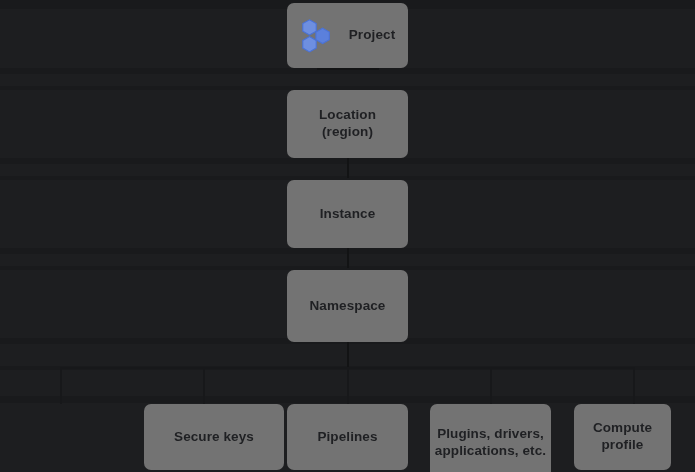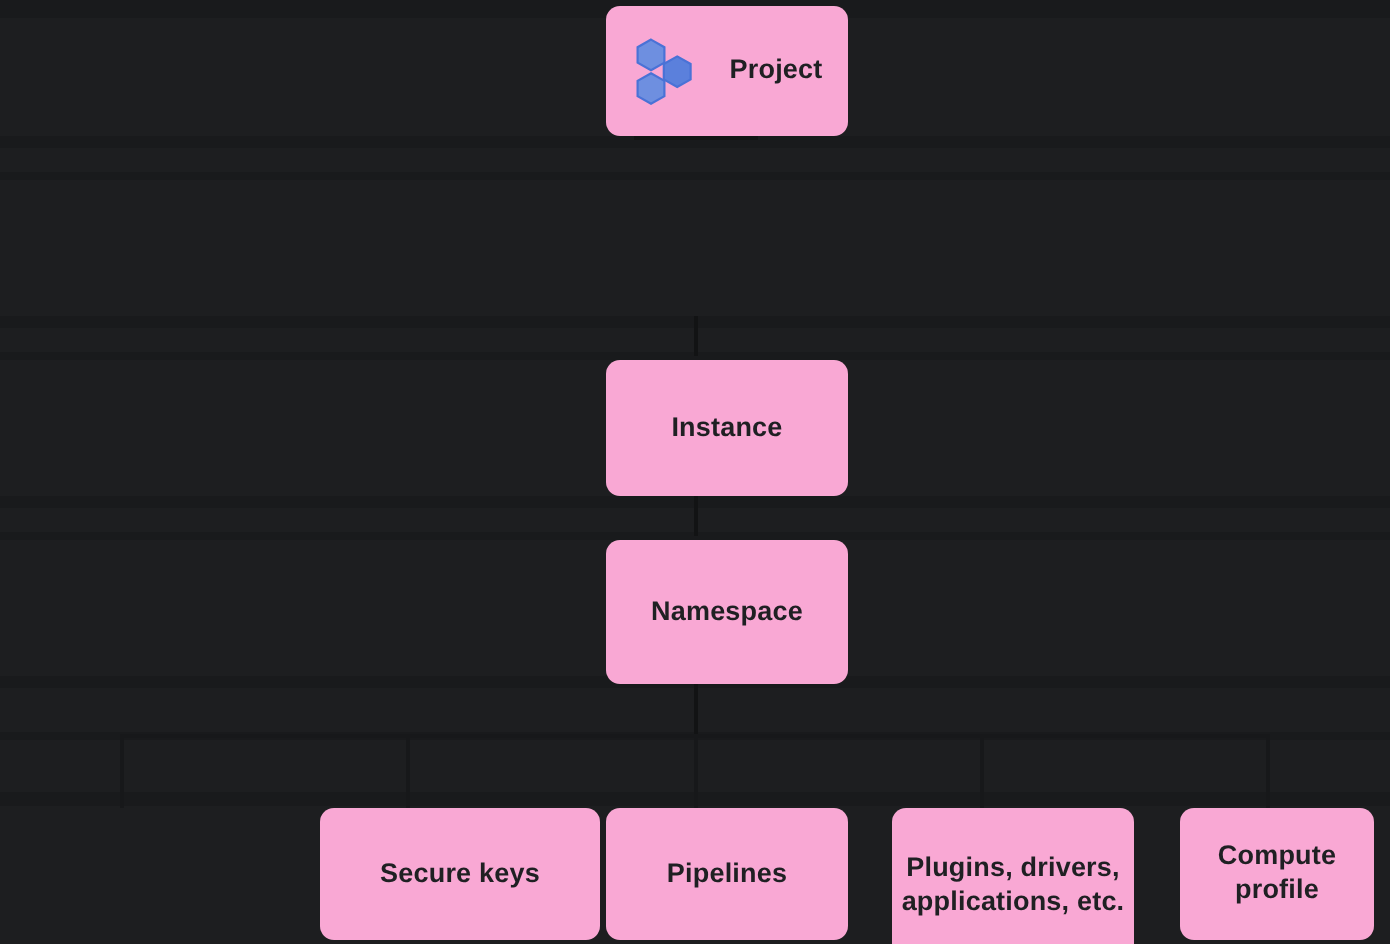--- a/index.html
+++ b/index.html
@@ -28,33 +28,32 @@
   
   .conn {
     position: absolute;
     background: #121314;
     pointer-events: none;
   }
   .conn.soft { background: #17181a; }
 
   .node {
     position: absolute;
-    background: #f9a8d4;
+    background: #737373;
     border-radius: 7px;
     box-sizing: border-box;
     display: flex;
     align-items: center;
     justify-content: center;
     color: #1f2023;
     font-weight: bold;
     font-size: 13.5px;
     line-height: 1.25;
     text-align: center;
     letter-spacing: 0.1px;
-    margin-left: 16px;
   }
 
   .node .label { white-space: pre-line; }
 
   .node.with-icon {
     gap: 13px;
     justify-content: center;
   }
 
   .hex-icon {
@@ -94,20 +93,24 @@
 
   <div class="node with-icon" style="left:287px; top:3px; width:121px; height:65px;">
     <svg class="hex-icon" viewBox="0 0 36 34">
       <polygon points="9.5,0.8 16.2,4.6 16.2,12.3 9.5,16.1 2.8,12.3 2.8,4.6" fill="#6e8fe0" stroke="#4a72d6" stroke-width="1.1"></polygon>
       <polygon points="9.5,17.6 16.2,21.4 16.2,29.1 9.5,32.9 2.8,29.1 2.8,21.4" fill="#6e8fe0" stroke="#4a72d6" stroke-width="1.1"></polygon>
       <polygon points="22.6,9.2 29.3,13.0 29.3,20.7 22.6,24.5 15.9,20.7 15.9,13.0" fill="#5b80dc" stroke="#4a72d6" stroke-width="1.1"></polygon>
     </svg>
     <span class="label">Project</span>
   </div>
 
+  <div class="node" style="left:287px; top:90px; width:121px; height:68px;">
+    <span class="label">Location
+(region)</span>
+  </div>
 
   <div class="node" style="left:287px; top:180px; width:121px; height:68px;">
     <span class="label">Instance</span>
   </div>
 
   <div class="node" style="left:287px; top:270px; width:121px; height:72px;">
     <span class="label">Namespace</span>
   </div>
 
 

